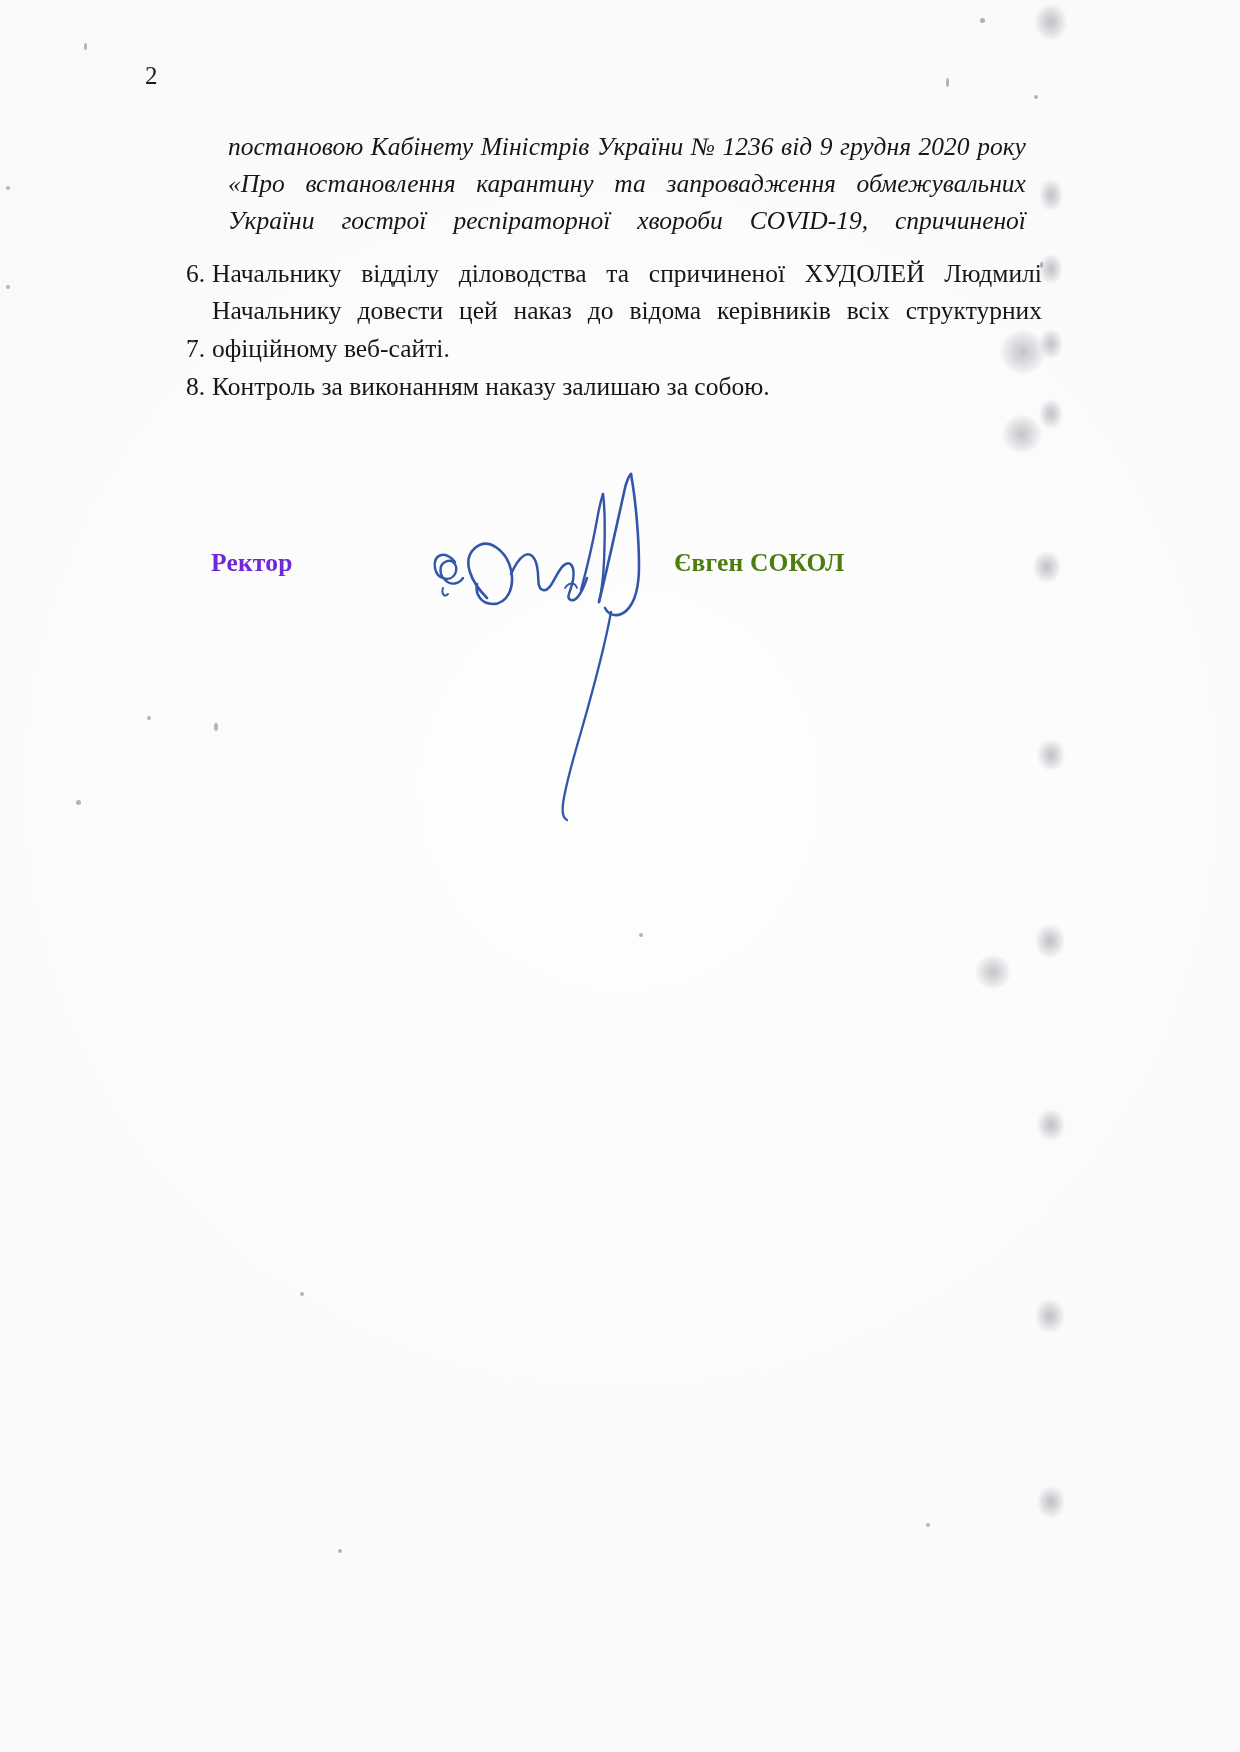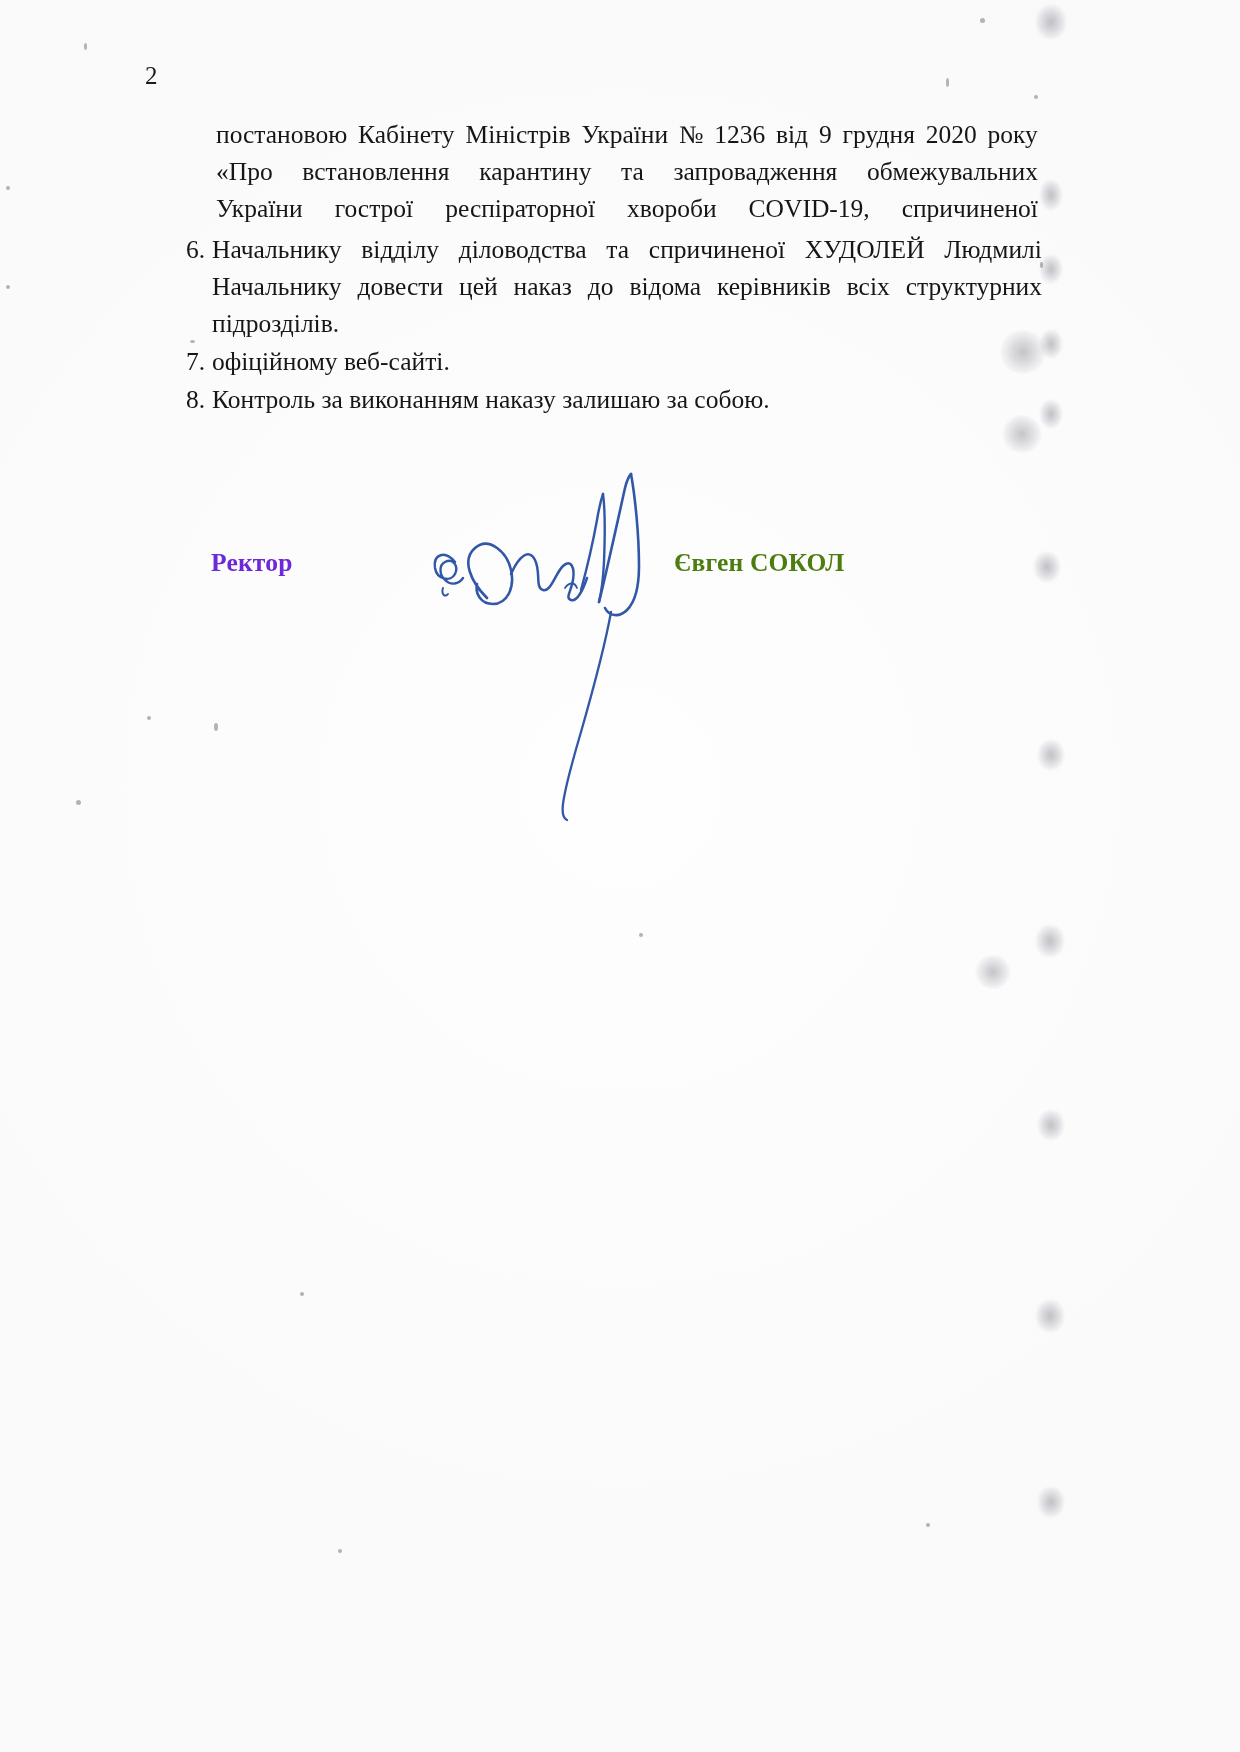--- a/index.html
+++ b/index.html
@@ -44,24 +44,25 @@
     position: absolute;
     left: 170px;
     top: 112px;
     width: 872px;
     font-size: 25.5px;
     line-height: 37px;
     color: #161616;
   }
 
   .para-cont {
-    margin: 4px;
+    margin: 16px;
     text-align: justify;
     text-justify: inter-word;
     padding-left: 42px;
+    font-style: italic;
   }
 
   
   .jline {
     display: flex;
     justify-content: space-between;
     white-space: nowrap;
   }
   .jline.last {
     display: block;
@@ -210,23 +211,20 @@
           <span>Начальнику</span>
             <span>довести</span>
             <span>цей</span>
             <span>наказ</span>
             <span>до</span>
             <span>відома</span>
             <span>керівників</span>
             <span>всіх</span>
             <span>структурних</span>
         </div>
-        <div class="jline last">
-          <span>підрозділів.</span>
-        </div>
       </li>
 
       <li>
         <span class="li-num">7.</span>
         <div class="jline last">
           <span>офіційному веб-сайті.</span>
         </div>
       </li>
 
       <li>

